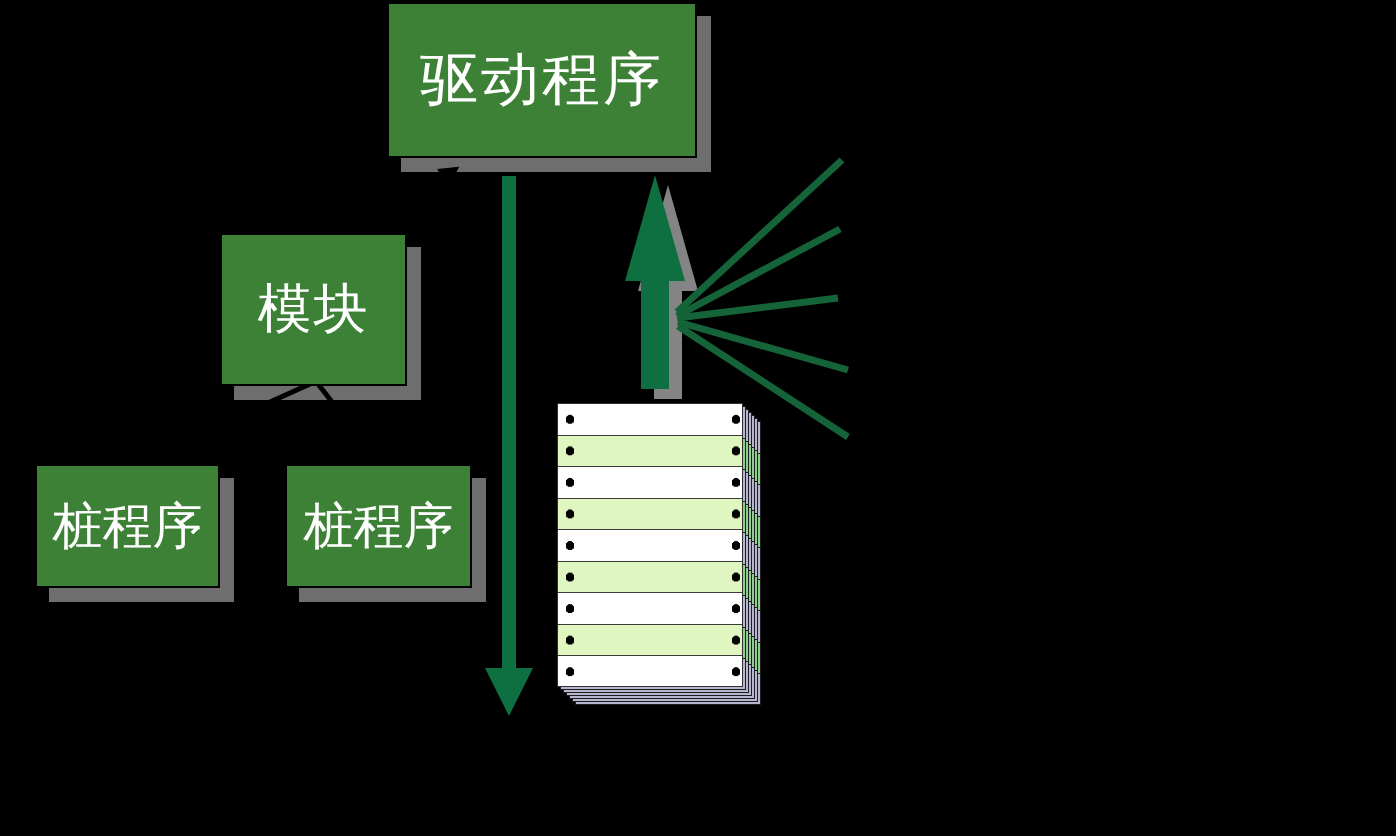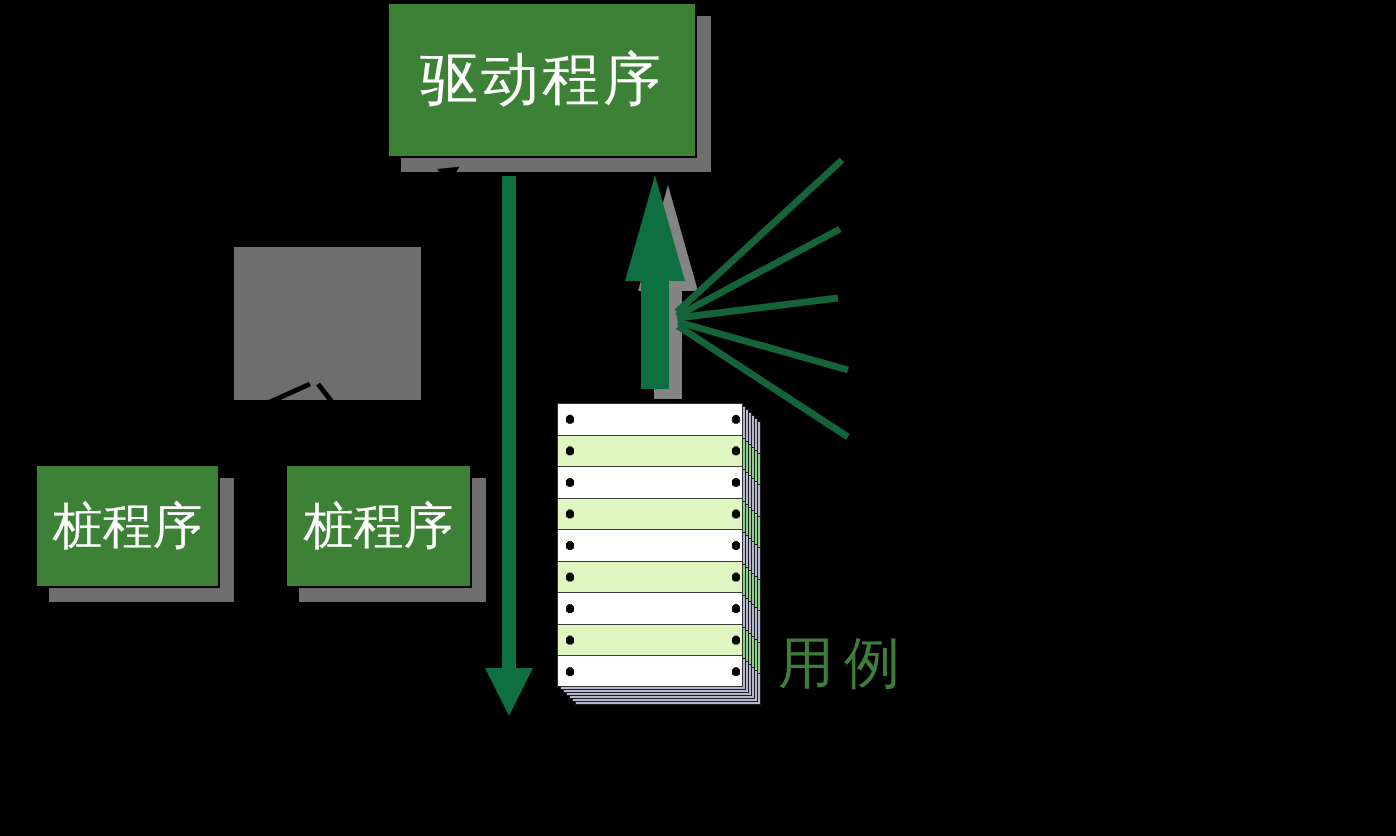--- a/index.html
+++ b/index.html
@@ -87,20 +87,23 @@
       </marker>
     </defs>
     <line class="conn" x1="340" y1="242" x2="456" y2="169" marker-end="url(#barb)"></line>
     <line class="conn" x1="128" y1="466" x2="310" y2="384"></line>
     <line class="conn" x1="318" y1="384" x2="382" y2="466"></line>
   </svg>
 
   <div class="gbox" id="driver-box">
     <span class="bl">驱动程序</span>
   </div>
+  <div class="gbox" id="module-box">
+    <span class="bl">模块</span>
+  </div>
   <div class="gbox" id="stub1-box">
     <span class="bl">桩程序</span>
   </div>
   <div class="gbox" id="stub2-box">
     <span class="bl">桩程序</span>
   </div>
 
   <svg class="overlay">
 
     <polygon class="up-arrow-shadow" points="668,185 698,291 682,291 682,399 654,399 654,291 638,291"></polygon>
@@ -120,15 +123,14 @@
   <div class="stack">
     <div class="sheet back" style="left: 18px; top: 18px;"></div>
       <div class="sheet back" style="left: 15px; top: 15px;"></div>
       <div class="sheet back" style="left: 12px; top: 12px;"></div>
       <div class="sheet back" style="left: 9px; top: 9px;"></div>
       <div class="sheet back" style="left: 6px; top: 6px;"></div>
       <div class="sheet back" style="left: 3px; top: 3px;"></div>
       <div class="sheet front" id="paper-front"></div>
   </div>
 
-  <div class="flabel" id="usecase-label">用例</div>
 
 </div>
 
 </body></html>

